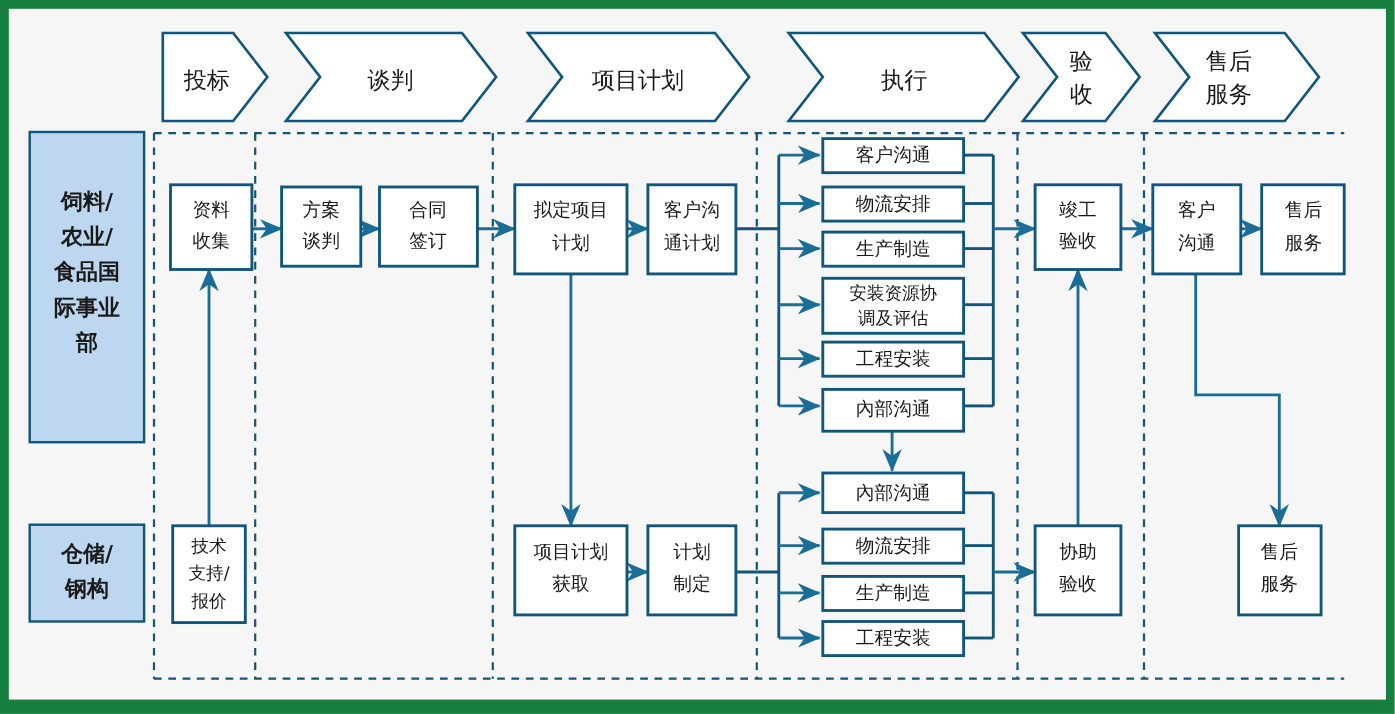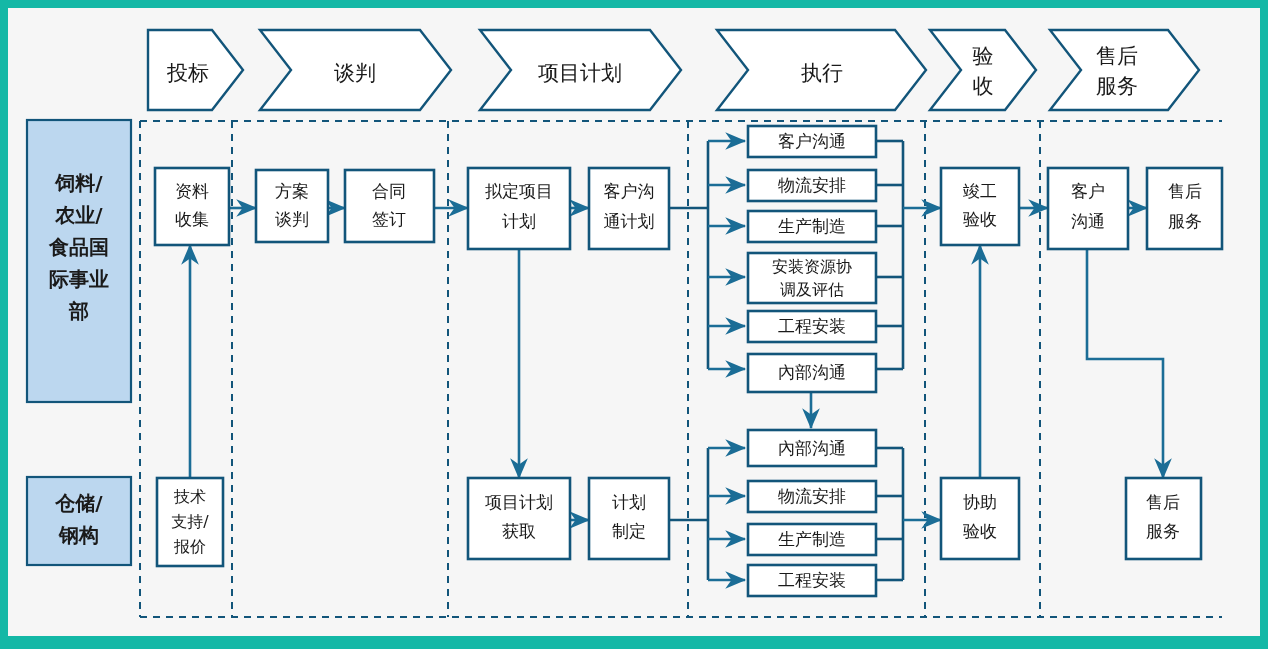--- a/index.html
+++ b/index.html
@@ -1,17 +1,17 @@
 <!DOCTYPE html>
 <html><head>
 <meta charset="utf-8">
 <style>
   html,body{margin:0;padding:0;background:#ffffff;}
   body{font-family:"DejaVu Sans","Liberation Sans",sans-serif;}
-  #canvas{position:relative;width:1268px;height:649px;background:#14b8a6;overflow:hidden;}
+  #canvas{position:relative;width:1268px;height:649px;background:#15803d;overflow:hidden;}
   #plate{position:absolute;left:8px;top:8px;width:1252px;height:628px;background:#f6f6f6;}
   svg#diagram{position:absolute;left:0;top:0;width:1268px;height:649px;}
   .box-label{font-family:"DejaVu Sans","Liberation Sans",sans-serif;fill:#1a1a1a;text-anchor:middle;dominant-baseline:middle;}
   .chev-label{font-family:"DejaVu Sans","Liberation Sans",sans-serif;fill:#1a1a1a;text-anchor:middle;}
   .lane-label{font-family:"DejaVu Sans","Liberation Sans",sans-serif;fill:#1a1a1a;text-anchor:middle;font-weight:bold;}
   .shape{fill:#ffffff;stroke:#12557a;stroke-width:2.6;}
   .laneshape{fill:#bcd7ef;stroke:#12557a;stroke-width:2.2;}
   .chev{fill:#ffffff;stroke:#12557a;stroke-width:2.4;stroke-linejoin:miter;}
   .conn{fill:none;stroke:#1b6d96;stroke-width:2.6;}
   .conn-dark{fill:none;stroke:#12557a;stroke-width:2.6;}

